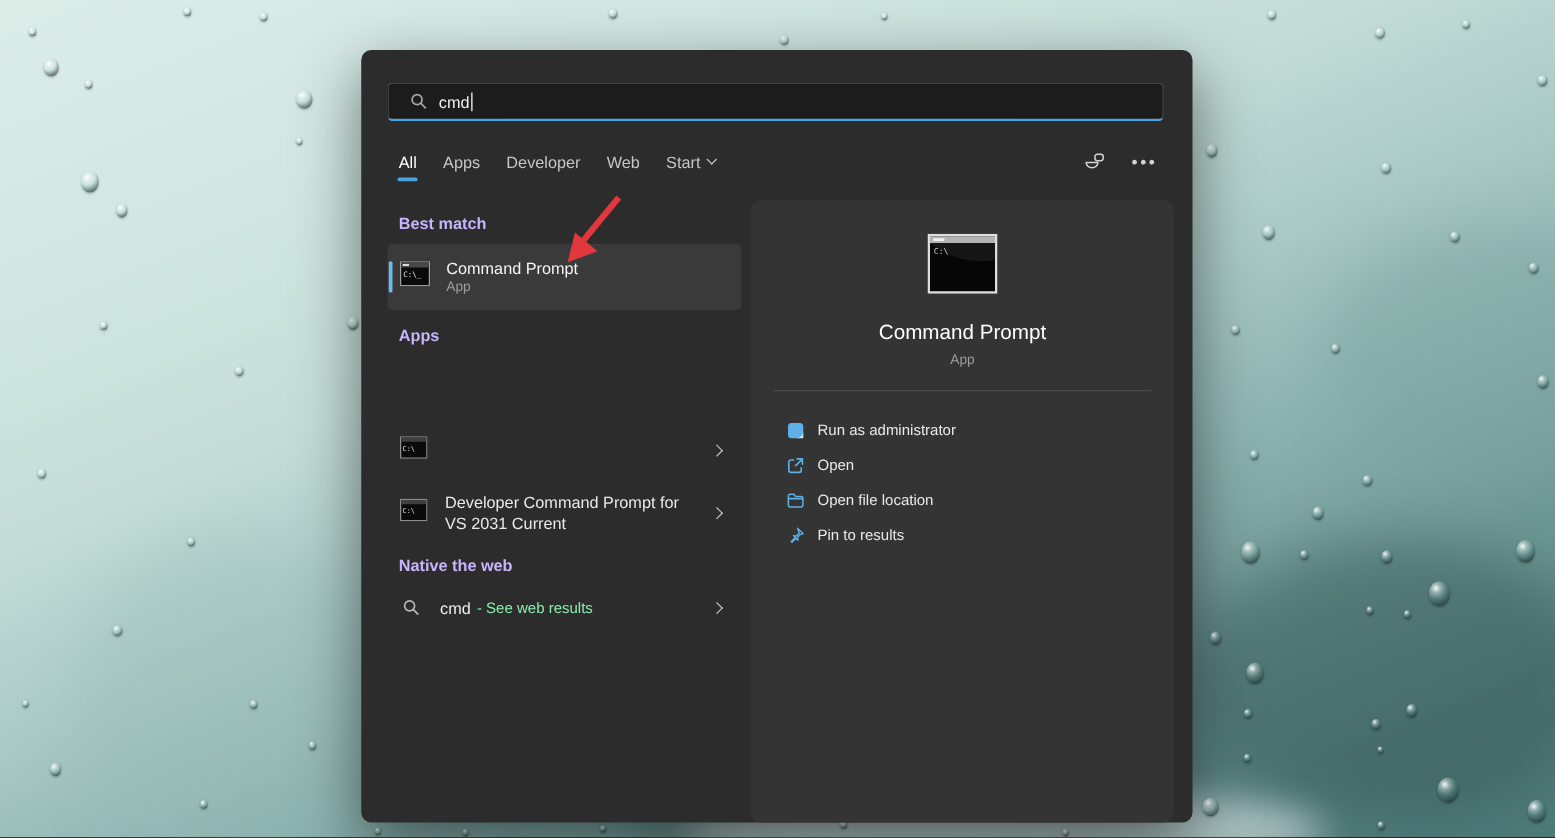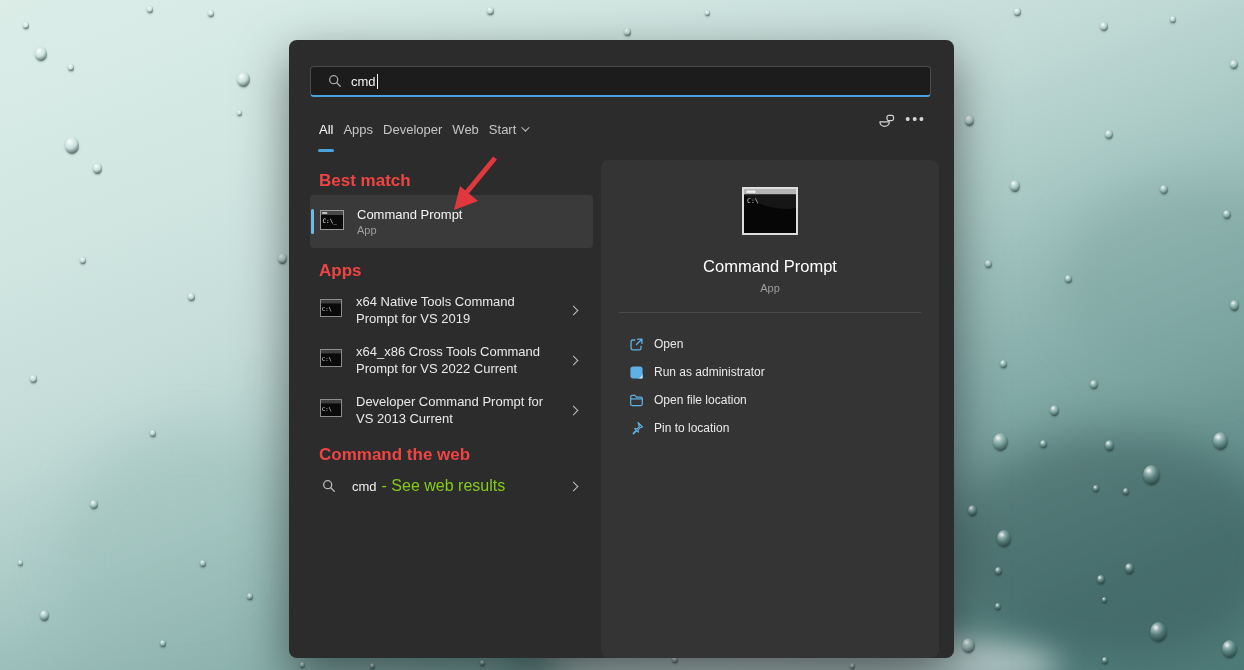--- a/index.html
+++ b/index.html
@@ -29,32 +29,32 @@
     color:#e8e8e8; }
 
   .search-box { position:absolute; left:21px; top:26px; width:621px; height:31px;
     background:#1c1c1c; border:1px solid #4b4b4b; border-bottom:2px solid var(--accent,#4ba3de);
     border-radius:4px; display:flex; align-items:center; padding:0 10px; }
   .search-box .sicon { display:flex; margin:0 9px 0 7px; color:#a8a8a8; }
   .search-box .sval { font-size:13px; color:#f2f2f2; }
   .caret { display:inline-block; width:1px; height:15px; background:#fff; margin-left:1px; vertical-align:-3px; }
 
   .tabs { position:absolute; left:0; top:74px; width:100%; height:30px;
-    display:flex; gap:10px; padding:0 28px 0 30px; font-size:13px; color:#c6c6c6; }
+    display:flex; align-items:center; gap:21px; padding:0 28px 0 30px; font-size:13px; color:#c6c6c6; }
   .tab { position:relative; cursor:default; display:flex; align-items:center; gap:5px; }
   .tab.active { color:#ffffff; }
   .tab.active::after { content:""; position:absolute; left:50%; transform:translateX(-50%);
     bottom:-8px; width:16px; height:3px; border-radius:2px; background:var(--accent,#4ba3de); }
   .chev-down { width:6px; height:6px; border-right:1.4px solid #c6c6c6; border-bottom:1.4px solid #c6c6c6;
     transform:rotate(45deg) translateY(-2px); }
   .tabs .spacer { flex:1; }
   .tabs .tbicon { display:flex; color:#d4d4d4; }
   .dots { letter-spacing:2px; font-size:14px; color:#d4d4d4; line-height:10px; }
 
-  .hdr { position:absolute; left:30px; font-size:17px; font-weight:700; color:#ef4444; }
+  .hdr { position:absolute; left:30px; font-size:13px; font-weight:700; color:#c4b5fd; }
   .hdr.best { top:131px; } .hdr.apps { top:221px; } .hdr.web { top:405px; }
 
   .best-item { position:absolute; left:21px; top:155px; width:283px; height:53px;
     background:#3a3a3a; border-radius:4px; display:flex; align-items:center; padding-left:10px; }
   .best-item::before { content:""; position:absolute; left:1px; top:14px; width:3px; height:25px;
     border-radius:2px; background:#6fbbe8; }
   .best-item .txt { margin-left:13px; }
   .best-item .t1 { font-size:13px; color:#f4f4f4; }
   .best-item .t2 { font-size:11px; color:#9e9e9e; margin-top:2px; }
 
@@ -62,21 +62,21 @@
     display:flex; align-items:center; padding-left:10px; border-radius:4px; }
   .app-row .txt { margin-left:14px; width:192px; font-size:13px; line-height:17px; color:#e9e9e9; }
   .row1 { top:245px; } .row2 { top:295px; } .row3 { top:345px; }
   .chev-right { position:absolute; right:16px; width:7px; height:7px;
     border-right:1.5px solid #c0c0c0; border-top:1.5px solid #c0c0c0; transform:rotate(45deg); }
 
   .web-row { position:absolute; left:21px; top:430px; width:283px; height:32px;
     display:flex; align-items:center; padding-left:12px; border-radius:4px; }
   .web-row .wicon { display:flex; color:#b9b9b9; }
   .web-row .txt { margin-left:16px; font-size:13px; color:#f0f0f0; }
-  .web-row .suffix { font-size:16px; color:#84cc16; margin-left:5px; }
+  .web-row .suffix { font-size:12px; color:#86efac; margin-left:5px; }
 
   
   .preview { position:absolute; left:312px; top:120px; width:338px; bottom:0;
     background:#343434; border-radius:8px; }
   .pv-icon { position:absolute; top:27px; left:50%; transform:translateX(-50%); }
   .pv-title { position:absolute; top:97px; width:100%; text-align:center; font-size:16.5px; color:#ffffff; }
   .pv-sub { position:absolute; top:122px; width:100%; text-align:center; font-size:11px; color:#9e9e9e; }
   .pv-divider { position:absolute; top:152px; left:18px; right:18px; height:1px; background:#4a4a4a; }
   .pv-actions { position:absolute; top:170px; left:0; right:0; }
   .pv-action { height:28px; display:flex; align-items:center; padding-left:27px; gap:10px;
@@ -210,57 +210,45 @@
           </svg>
       </span>
       <span class="txt">
         <div class="t1">Command Prompt</div>
         <div class="t2">App</div>
       </span>
     </div>
 
     <div class="hdr apps">Apps</div>
 
-    <div class="app-row row1">
-      <span>
-        <svg width="22" height="18" viewBox="0 0 22 18">
-            <rect x="0.5" y="0.5" width="21" height="17" fill="#0a0a0a" stroke="#8d8d8d"></rect>
-            <rect x="1" y="1" width="20" height="3.4" fill="#3f3f3f"></rect>
-            <text x="2" y="11.5" font-size="5.5" fill="#e0e0e0" font-family="'DejaVu Sans Mono', monospace">C:\</text>
-          </svg>
-      </span>
-      <span class="txt">x64 Native Tools Command Prompt for VS 2019</span>
-      <span class="chev-right"></span>
-    </div>
 
     <div class="app-row row2">
       <span>
         <svg width="22" height="18" viewBox="0 0 22 18">
             <rect x="0.5" y="0.5" width="21" height="17" fill="#0a0a0a" stroke="#8d8d8d"></rect>
             <rect x="1" y="1" width="20" height="3.4" fill="#3f3f3f"></rect>
             <text x="2" y="11.5" font-size="5.5" fill="#e0e0e0" font-family="'DejaVu Sans Mono', monospace">C:\</text>
           </svg>
       </span>
-      <span class="txt">x64_x86 Cross Tools Command Prompt for VS 2022 Current</span>
       <span class="chev-right"></span>
     </div>
 
     <div class="app-row row3">
       <span>
         <svg width="22" height="18" viewBox="0 0 22 18">
             <rect x="0.5" y="0.5" width="21" height="17" fill="#0a0a0a" stroke="#8d8d8d"></rect>
             <rect x="1" y="1" width="20" height="3.4" fill="#3f3f3f"></rect>
             <text x="2" y="11.5" font-size="5.5" fill="#e0e0e0" font-family="'DejaVu Sans Mono', monospace">C:\</text>
           </svg>
       </span>
-      <span class="txt">Developer Command Prompt for VS 2013 Current</span>
+      <span class="txt">Developer Command Prompt for VS 2031 Current</span>
       <span class="chev-right"></span>
     </div>
 
-    <div class="hdr web">Command the web</div>
+    <div class="hdr web">Native the web</div>
 
     <div class="web-row">
       <span class="wicon">
         <svg width="14" height="14" viewBox="0 0 16 16">
             <circle cx="6.5" cy="6.5" r="4.6" fill="none" stroke="currentColor" stroke-width="1.5"></circle>
             <line x1="10" y1="10" x2="14" y2="14" stroke="currentColor" stroke-width="1.5" stroke-linecap="round"></line>
           </svg>
       </span>
       <span class="txt">cmd</span>
       <span class="suffix">- See web results</span>
@@ -277,51 +265,51 @@
             <text x="5" y="16" font-size="6.5" fill="#cfcfcf" font-family="'DejaVu Sans Mono', monospace">C:\</text>
           </svg>
       </span>
       <div class="pv-title">Command Prompt</div>
       <div class="pv-sub">App</div>
       <div class="pv-divider"></div>
       <div class="pv-actions">
         <div class="pv-action">
           <span class="aicon">
             <svg width="15" height="15" viewBox="0 0 16 16">
+                <rect x="1.5" y="1.5" width="13" height="13" rx="3" fill="currentColor"></rect>
+                <path d="M14.5 8.5 A6 6 0 0 1 8.5 14.5 L14.5 14.5 Z" fill="#cfe9f8"></path>
+              </svg>
+          </span>
+          <span>Run as administrator</span>
+        </div>
+        <div class="pv-action">
+          <span class="aicon">
+            <svg width="15" height="15" viewBox="0 0 16 16">
                 <path d="M6.2 3.2H4A1.8 1.8 0 0 0 2.2 5v7A1.8 1.8 0 0 0 4 13.8h7a1.8 1.8 0 0 0 1.8-1.8V9.8" fill="none" stroke="currentColor" stroke-width="1.4" stroke-linecap="round"></path>
                 <path d="M9.2 2.2h4.6v4.6M13.4 2.6 8 8" fill="none" stroke="currentColor" stroke-width="1.4" stroke-linecap="round" stroke-linejoin="round"></path>
               </svg>
           </span>
           <span>Open</span>
-        </div>
-        <div class="pv-action">
-          <span class="aicon">
-            <svg width="15" height="15" viewBox="0 0 16 16">
-                <rect x="1.5" y="1.5" width="13" height="13" rx="3" fill="currentColor"></rect>
-                <path d="M14.5 8.5 A6 6 0 0 1 8.5 14.5 L14.5 14.5 Z" fill="#cfe9f8"></path>
-              </svg>
-          </span>
-          <span>Run as administrator</span>
         </div>
         <div class="pv-action">
           <span class="aicon">
             <svg width="15" height="15" viewBox="0 0 16 16">
                 <path d="M1.8 4.2A1.6 1.6 0 0 1 3.4 2.6h3l1.5 1.9h4.7a1.6 1.6 0 0 1 1.6 1.6v5.7a1.6 1.6 0 0 1-1.6 1.6H3.4a1.6 1.6 0 0 1-1.6-1.6z" fill="none" stroke="currentColor" stroke-width="1.3" stroke-linejoin="round"></path>
                 <path d="M1.8 6.3h12.4" stroke="currentColor" stroke-width="1.3"></path>
               </svg>
           </span>
           <span>Open file location</span>
         </div>
         <div class="pv-action">
           <span class="aicon">
             <svg width="15" height="15" viewBox="0 0 16 16">
                 <path d="M9.6 1.6l4.8 4.8-2.2.5-2.5 2.5.3 2.5-1.7-1.7-3.4 3.5-.6-.6 3.5-3.4-1.7-1.7 2.5.3 2.5-2.5z" fill="none" stroke="currentColor" stroke-width="1.2" stroke-linejoin="round"></path>
               </svg>
           </span>
-          <span>Pin to location</span>
+          <span>Pin to results</span>
         </div>
       </div>
     </div>
   </div>
 
   <svg class="arrow-annotation" width="62" height="68" viewBox="0 0 62 68">
     <line x1="52" y1="7" x2="24" y2="41" stroke="var(--arrow-red,#e0383d)" stroke-width="5"></line>
     <polygon points="11,59 17,35 35,50" fill="var(--arrow-red,#e0383d)"></polygon>
   </svg>
 </div>

